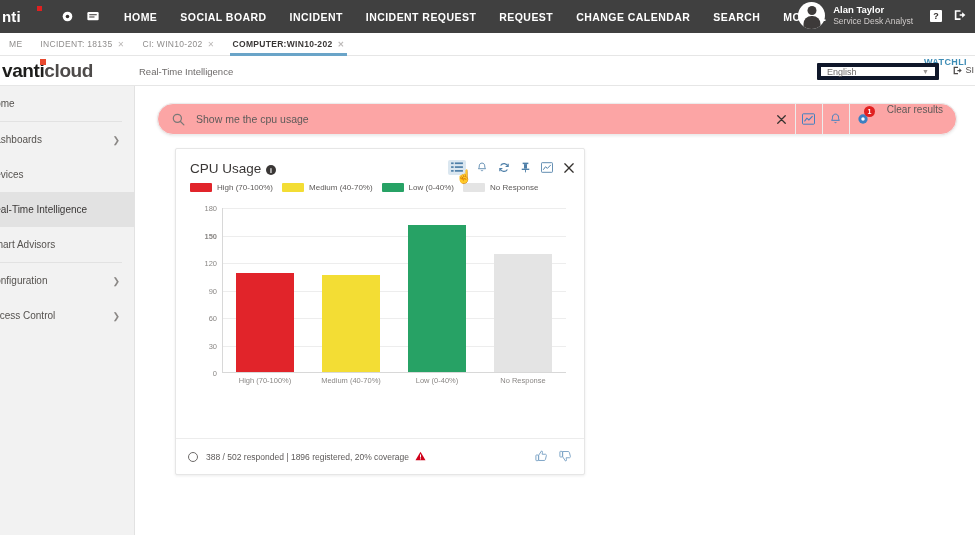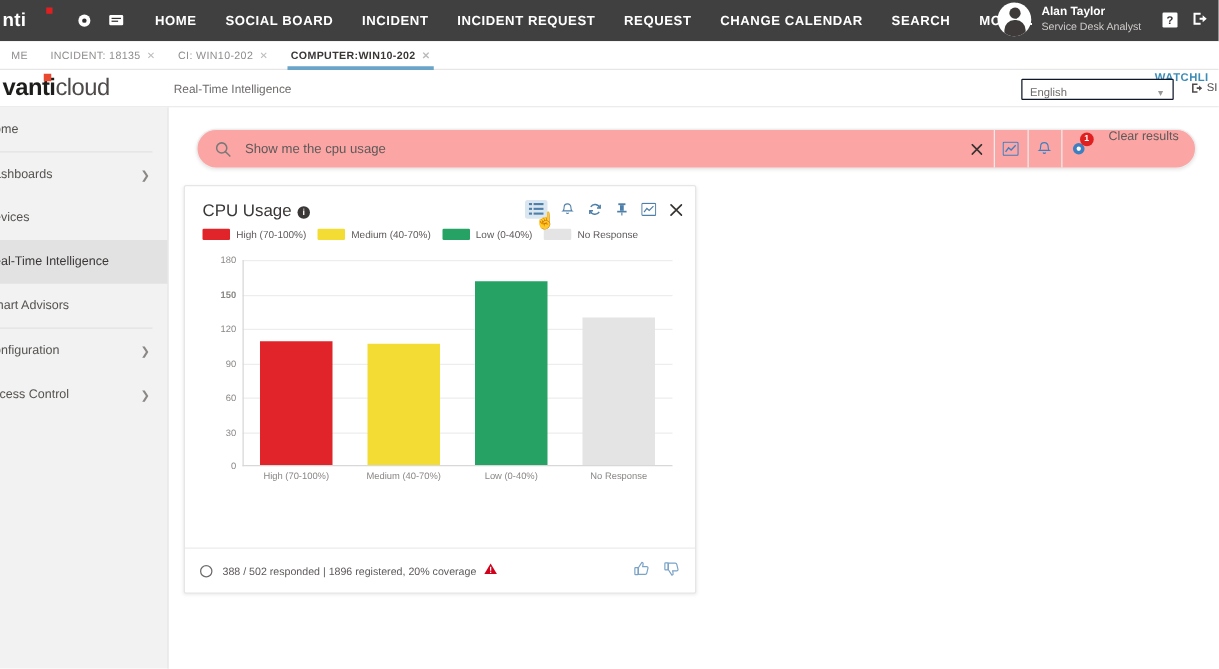--- a/index.html
+++ b/index.html
@@ -74,37 +74,37 @@
   
   .logobar {
     position: absolute; left: 0; top: 56px; width: 975px; height: 30px;
     background: #ffffff; border-bottom: 1px solid #e6e6e6;
   }
   .logo {
     position: absolute; left: 2px; top: 5px;
     font-size: 19px; line-height: 20px; color: #1d1d1b; letter-spacing: -.4px;
   }
   .logo b { font-weight: bold; }
-  .logo span.light { color: #4d4a49; font-weight: normal; }
+  .logo span.light { color: #4d4a49; font-weight: bold; }
   .logo .sq {
     position: absolute; right: 47px; top: -2px;
     width: 6px; height: 6px; background: #e8492f;
   }
   .page-sub {
     position: absolute; left: 139px; top: 10px;
     font-size: 9.5px; color: #6e6b6a;
   }
   .watchlist {
     position: absolute; right: 8px; top: 1px;
     font-size: 9px; font-weight: bold; color: #3d8cb5; letter-spacing: .4px;
   }
   .lang-select {
     position: absolute; right: 36px; top: 7px; width: 122px; height: 17px;
-    border: 1px solid #0f172a; background: #ffffff; border-radius: 1px;
-    font-size: 9px; color: #6e6b6a; display: flex; align-items: flex-end; padding: 0 6px;
+    border: 4px solid #0f172a; background: #ffffff; border-radius: 1px;
+    font-size: 9px; color: #6e6b6a; display: flex; align-items: center; padding: 0 6px;
   }
   .lang-select .caret { margin-left: auto; font-size: 7px; color: #9a9897; }
   .signout {
     position: absolute; right: 1px; top: 9px; font-size: 9px; color: #4d4a49;
     display: flex; align-items: center; gap: 2px; white-space: nowrap;
   }
 
   
   .sidebar {
     position: absolute; left: 0; top: 86px; width: 135px; height: 449px;
@@ -141,21 +141,21 @@
     position: absolute; top: 2px; right: 1px; width: 11px; height: 11px;
     background: #e02020; color: #ffffff; border-radius: 50%;
     font-size: 7px; display: flex; align-items: center; justify-content: center; font-weight: bold;
   }
   .clear-results {
     padding: 0 13px 0 11px; font-size: 10px; color: #5d5a59; white-space: nowrap;
   }
 
   
   .card {
-    position: absolute; left: 12px; top: 62px; width: 410px; height: 327px;
+    position: absolute; left: 40px; top: 62px; width: 410px; height: 327px;
     background: #ffffff; border: 1px solid #e6e6e6; border-radius: 2px;
     box-shadow: 0 1px 3px rgba(0,0,0,.08);
   }
   .card-head { position: relative; height: 37px; }
   .card-title {
     position: absolute; left: 14px; top: 12px;
     font-size: 13.5px; color: #3a3736; font-weight: normal;
   }
   .info-ico {
     position: absolute; left: 90px; top: 16px;

